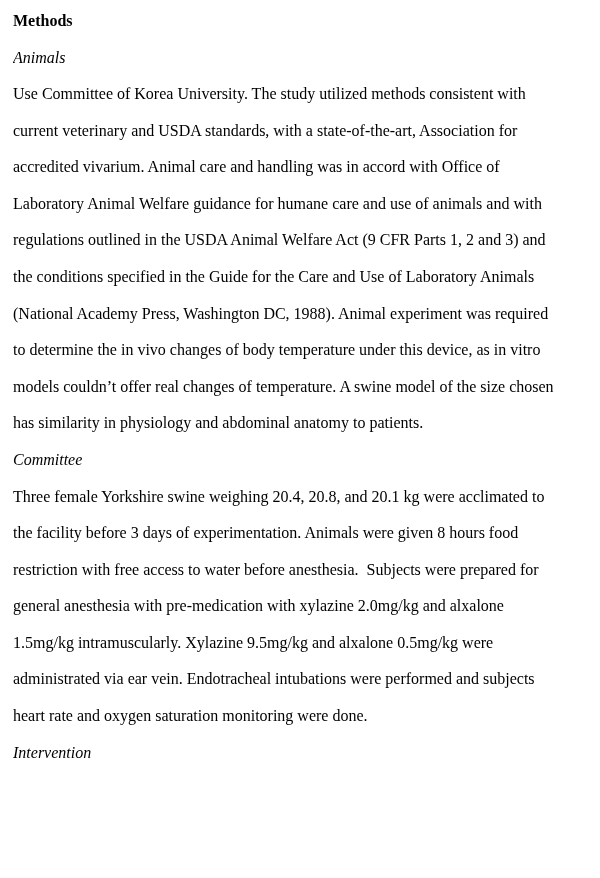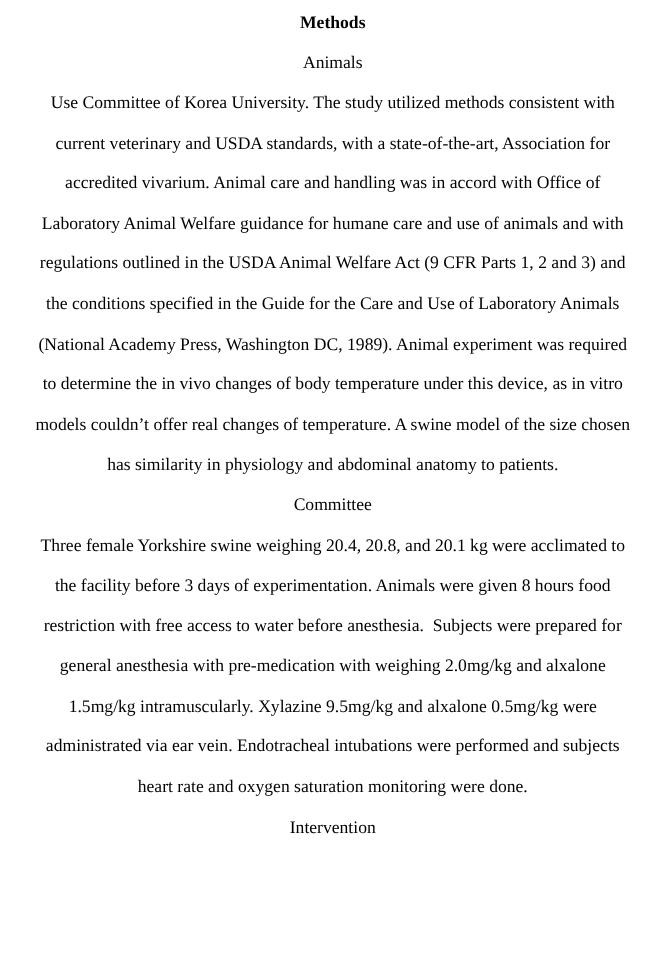--- a/index.html
+++ b/index.html
@@ -10,59 +10,59 @@
   .page {
     box-sizing: border-box;
     width: 600px;
     height: 878px;
     background: #ffffff;
     color: #000000;
     padding: 3px 8px 0 13px;
     font-family: "Liberation Serif", "DejaVu Serif", serif;
     font-size: 16px;
     overflow: hidden;
-    text-align: center;
   }
   .line {
     height: 36.58px;
     line-height: 36.58px;
     white-space: pre;      
     overflow: hidden;
   }
   .heading {
     font-weight: bold;
   }
   .subheading {
+    font-style: italic;
   }
 </style>
 </head>
 <body>
 
 <div class="page">
 
   <div class="line heading">Methods</div>
 
   <div class="line subheading">Animals</div>
 
   <div class="line">Use Committee of Korea University. The study utilized methods consistent with</div>
   <div class="line">current veterinary and USDA standards, with a state-of-the-art, Association for</div>
   <div class="line">accredited vivarium. Animal care and handling was in accord with Office of</div>
   <div class="line">Laboratory Animal Welfare guidance for humane care and use of animals and with</div>
   <div class="line">regulations outlined in the USDA Animal Welfare Act (9 CFR Parts 1, 2 and 3) and</div>
   <div class="line">the conditions specified in the Guide for the Care and Use of Laboratory Animals</div>
-  <div class="line">(National Academy Press, Washington DC, 1989). Animal experiment was required</div>
+  <div class="line">(National Academy Press, Washington DC, 1988). Animal experiment was required</div>
   <div class="line">to determine the in vivo changes of body temperature under this device, as in vitro</div>
   <div class="line">models couldn’t offer real changes of temperature. A swine model of the size chosen</div>
   <div class="line">has similarity in physiology and abdominal anatomy to patients.</div>
 
   <div class="line subheading">Committee</div>
 
   <div class="line">Three female Yorkshire swine weighing 20.4, 20.8, and 20.1 kg were acclimated to</div>
   <div class="line">the facility before 3 days of experimentation. Animals were given 8 hours food</div>
   <div class="line">restriction with free access to water before anesthesia.  Subjects were prepared for</div>
-  <div class="line">general anesthesia with pre-medication with weighing 2.0mg/kg and alxalone</div>
+  <div class="line">general anesthesia with pre-medication with xylazine 2.0mg/kg and alxalone</div>
   <div class="line">1.5mg/kg intramuscularly. Xylazine 9.5mg/kg and alxalone 0.5mg/kg were</div>
   <div class="line">administrated via ear vein. Endotracheal intubations were performed and subjects</div>
   <div class="line">heart rate and oxygen saturation monitoring were done.</div>
 
   <div class="line subheading">Intervention</div>
 
 </div>
 
 </body></html>

